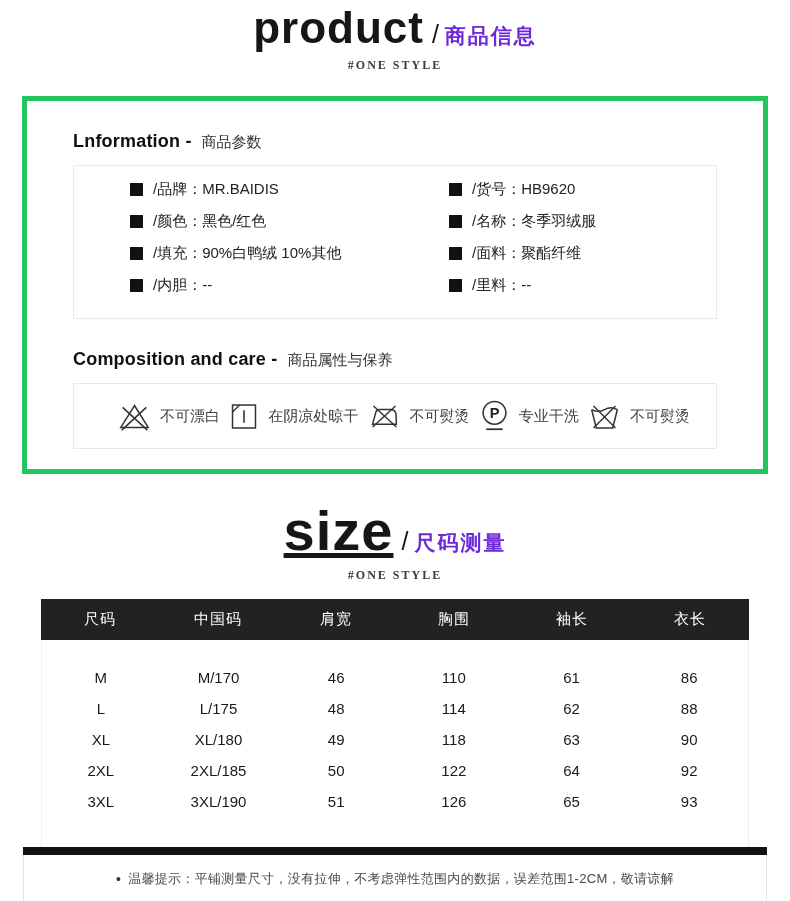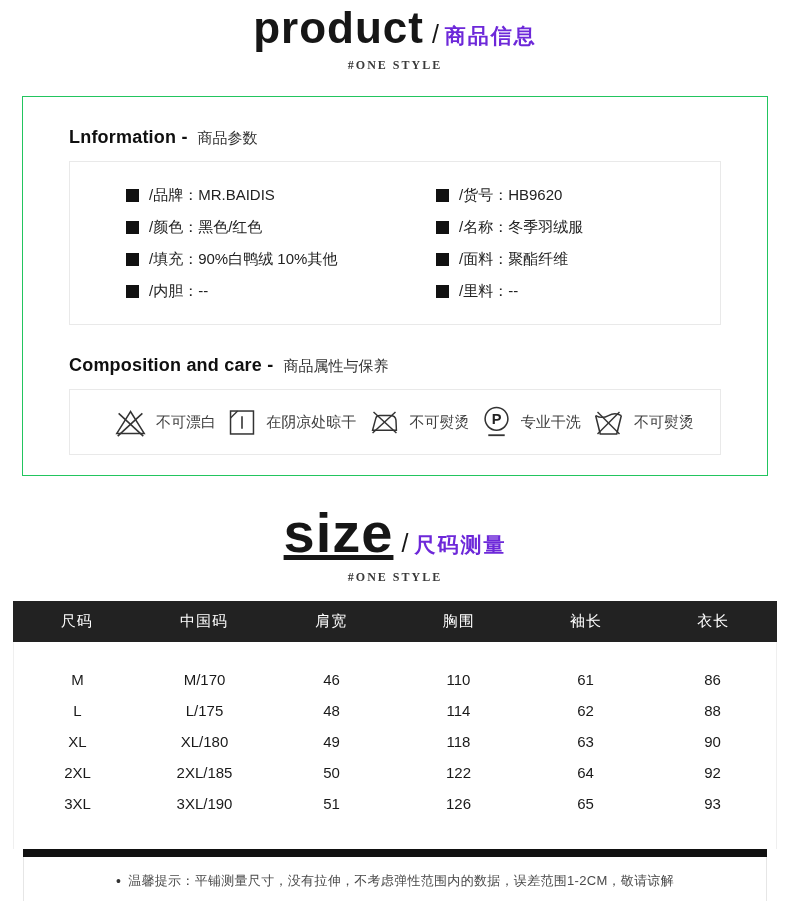--- a/index.html
+++ b/index.html
@@ -19,35 +19,35 @@
   .hero-cn { font-size:21px; font-weight:700; letter-spacing:2px; color:#6d28d9; }
   .hero-sub {
     font-family:"Liberation Serif","DejaVu Serif",serif;
     font-size:12px; font-weight:700; letter-spacing:2px;
     color:#3a3a3a; margin-top:6px;
   }
 
   
   .outer-box {
     width:746px; margin:23px auto 0;
-    border:1px solid #22c55e;
+    border:5px solid #22c55e;
     padding:0 46px 20px 46px;
     background:#fff;
   }
   .section-h { margin-top:30px; display:flex; align-items:baseline; }
   .section-h .en { font-size:18px; font-weight:700; color:#101010; letter-spacing:.2px; }
   .section-h .cn { font-size:15px; font-weight:400; color:#333; margin-left:10px; }
 
   .params-box {
     margin-top:13px;
     border:1px solid #e9e9e9;
-    padding:17px 0 17px 56px;
+    padding:7px 0 17px 56px;
     display:grid;
     grid-template-columns:310px 1fr;
-    column-gap:0;
+    column-gap:9px;
   }
   .pcol { display:flex; flex-direction:column; }
   .param-item { height:32px; display:flex; align-items:center; font-size:15px; color:#222; }
   .sq-bullet { width:13px; height:13px; background:#111; margin-right:10px; flex:0 0 auto; }
 
   .care-box {
     margin-top:13px;
     border:1px solid #e9e9e9;
     height:66px;
     display:flex; align-items:center;
@@ -55,21 +55,21 @@
     justify-content:space-between;
   }
   .care-item { display:flex; align-items:center; }
   .care-item svg { display:block; margin-right:9px; }
   .care-label { font-size:15px; color:#404040; white-space:nowrap; }
 
   
   .size-hero { margin-top:22px; }
   .size-en { font-size:56px;text-decoration:underline; }
 
-  .size-table { width:764px; margin:16px auto 0; }
+  .size-table { width:708px; margin:16px auto 0; }
   .st-header {
     display:grid; grid-template-columns:repeat(6,1fr);
     background:#222222; height:41px; align-items:center;
     color:#ffffff; font-size:15px; text-align:center; letter-spacing:1px;
   }
   .st-body {
     border-left:1px solid #efefef; border-right:1px solid #efefef;
     padding:22px 0 30px 0; background:#fff;
   }
   .st-row {

